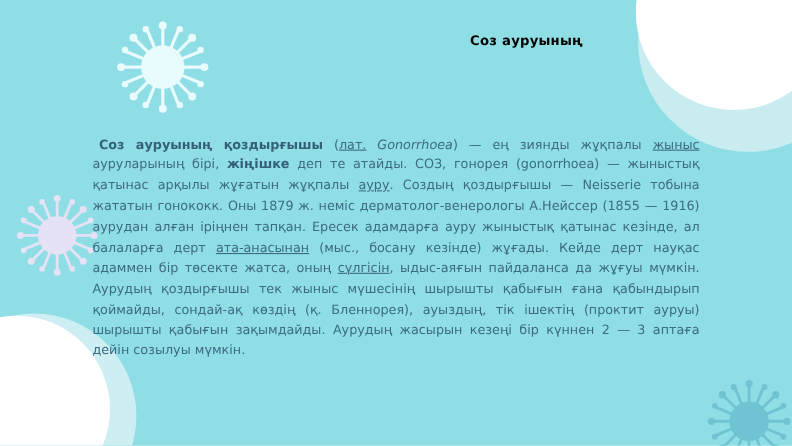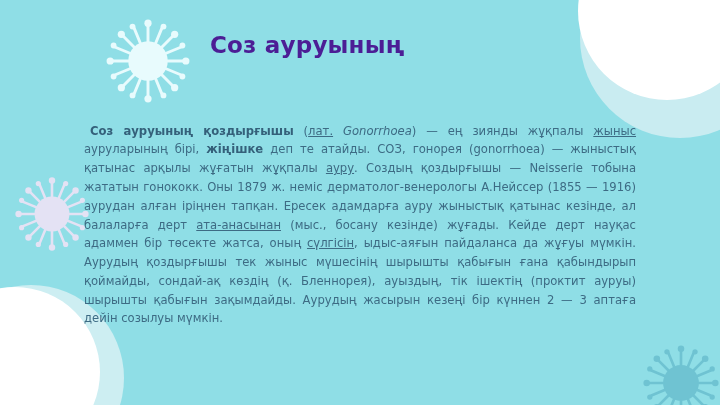--- a/index.html
+++ b/index.html
@@ -66,23 +66,23 @@
   .virus-top-left   { left: 105px; top: 18px;   width: 86px;  height: 86px; }
   .virus-mid-left   { left: 14px;  top: 176px;  width: 76px;  height: 76px; }
   .virus-bot-right  { left: 642px; top: 344px;  width: 78px;  height: 78px; }
 
   
   #title {
     position: absolute;
     left: 210px;
     top: 30px;
     width: 320px;
-    text-align: left;
-    color: #4c1d95;
-    font-size: 23px;
+    text-align: right;
+    color: #000000;
+    font-size: 12px;
     font-weight: bold;
     line-height: 1.32;
     letter-spacing: 0.2px;
   }
 
   
   #body-text {
     position: absolute;
     left: 84px;
     top: 110px;

